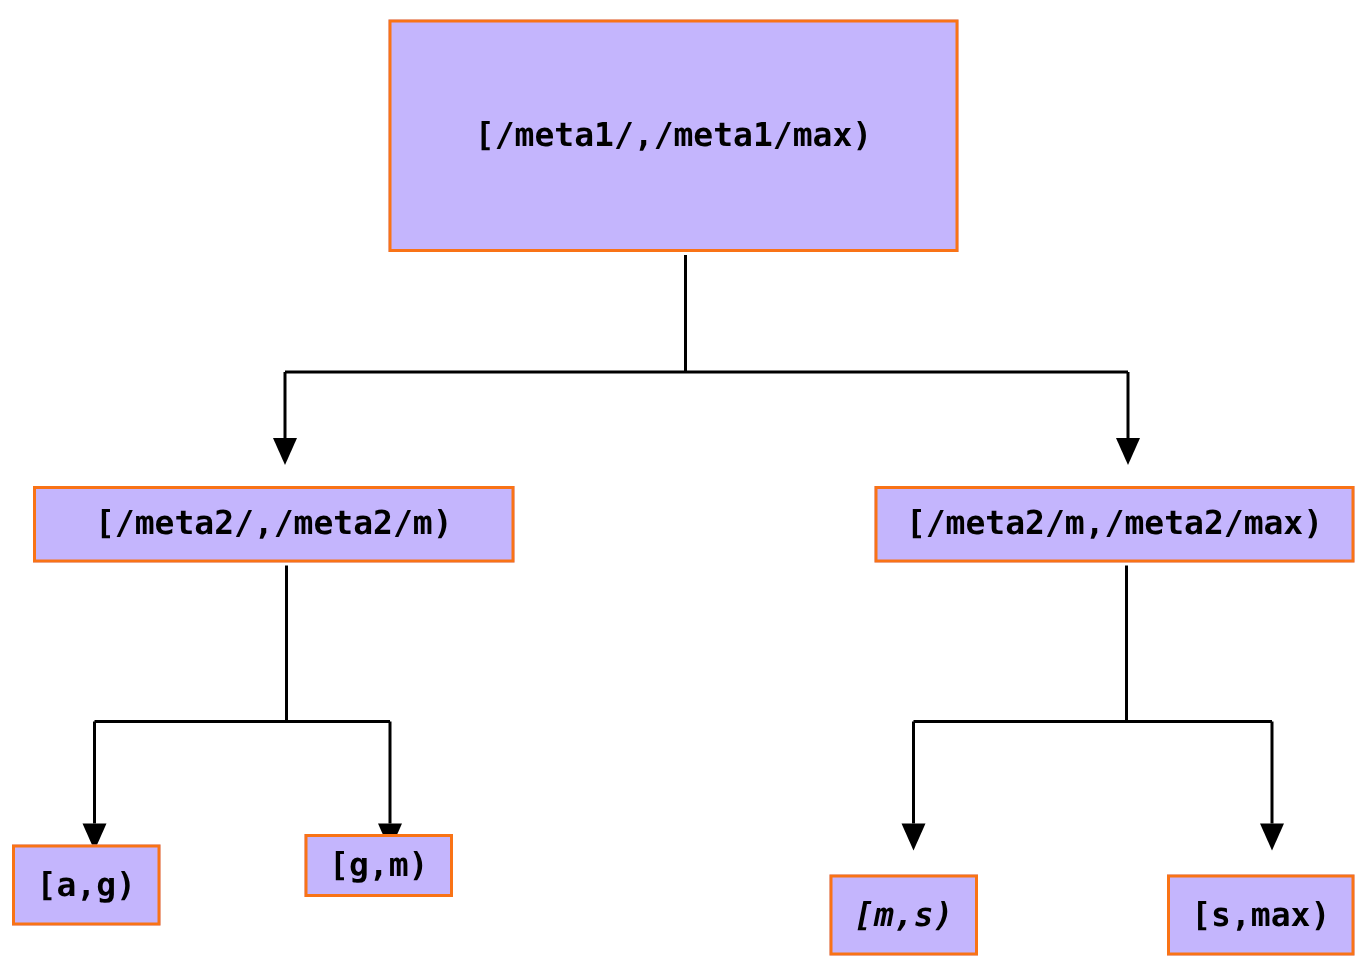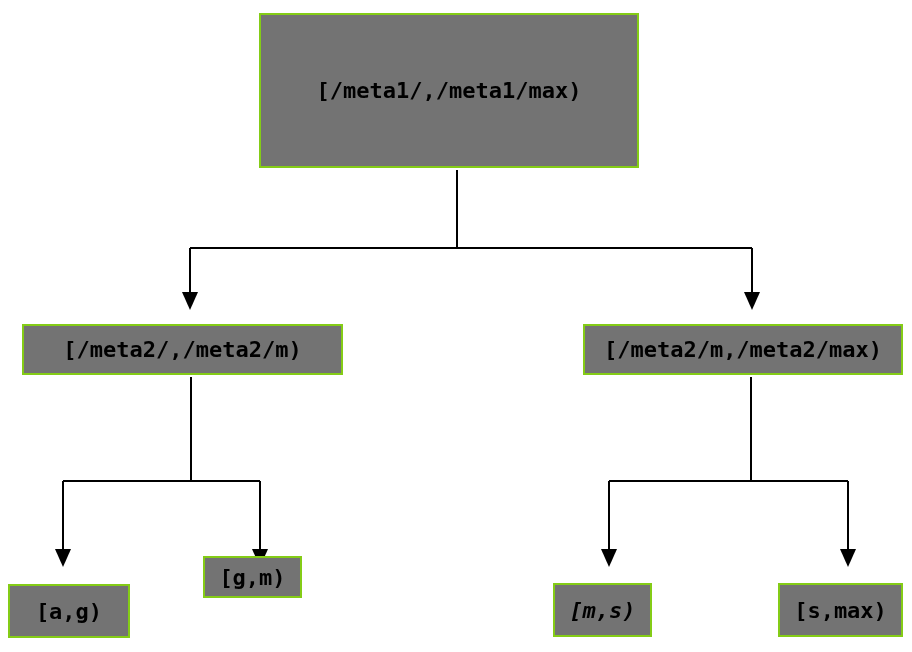--- a/index.html
+++ b/index.html
@@ -19,34 +19,34 @@
     position: absolute;
     left: 0;
     top: 0;
     width: 912px;
     height: 652px;
     pointer-events: none;
   }
   .node {
     position: absolute;
     box-sizing: border-box;
-    border: 2px solid #84cc16;
-    background: #737373;
+    border: 2px solid #f97316;
+    background: #c4b5fd;
     color: #000000;
     display: flex;
     align-items: center;
     justify-content: center;
     font-weight: bold;
     font-size: 22px;
     white-space: nowrap;
   }
   .node-root  { left: 259px; top: 13px;  width: 380px; height: 155px; }
   .node-l2a   { left: 22px;  top: 324px; width: 321px; height: 51px; }
   .node-l2b   { left: 583px; top: 324px; width: 320px; height: 51px; text-align: right; }
-  .node-leaf1 { left: 8px;   top: 584px; width: 122px;  height: 54px; }
+  .node-leaf1 { left: 8px;   top: 563px; width: 99px;  height: 54px; }
   .node-leaf2 { left: 203px; top: 556px; width: 99px;  height: 42px; }
   .node-leaf3 { left: 553px; top: 583px; width: 99px;  height: 54px; font-style: italic; }
   .node-leaf4 { left: 778px; top: 583px; width: 125px; height: 54px; }
   .edge-line {
     stroke: #000000;
     stroke-width: 2;
     fill: none;
   }
   .arrowhead {
     fill: #000000;

